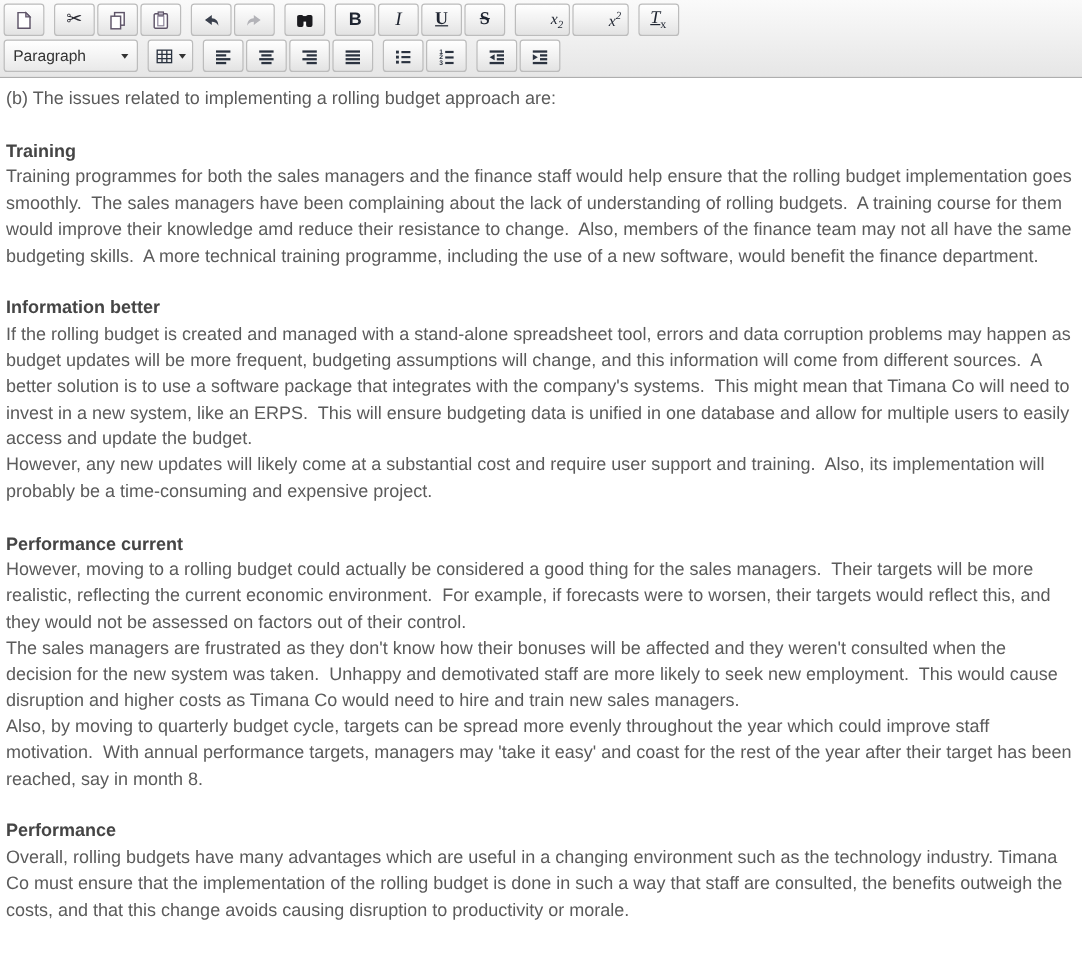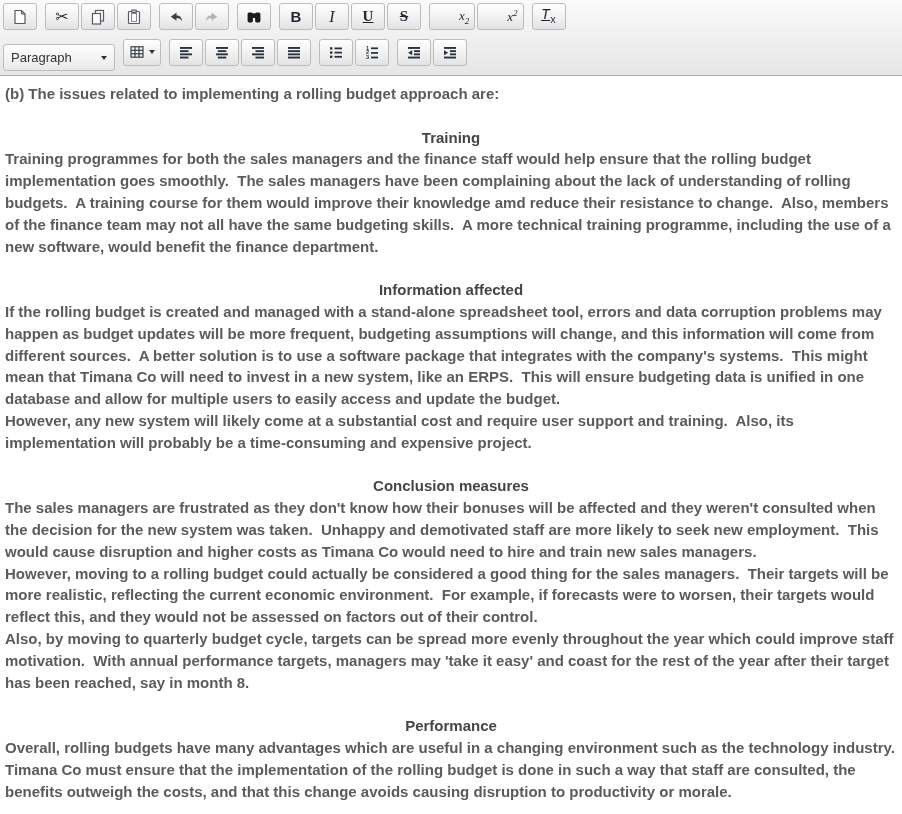--- a/index.html
+++ b/index.html
@@ -28,46 +28,46 @@
   }
   .btn svg { display:block; }
   .btn .glyph { font-size:16px; line-height:1; }
   .btn.disabled { cursor:default; }
   .b-label  { font-weight:bold; font-size:15px; }
   .i-label  { font-style:italic; font-family:"Liberation Serif", serif; font-size:16px; }
   .u-label  { text-decoration:underline; font-size:15px; font-weight:bold; font-family:"Liberation Serif", serif; }
   .s-label  { text-decoration:line-through; font-size:15px; font-weight:bold; font-family:"Liberation Serif", serif; }
   .subsup   { font-size:13px; font-family:"Liberation Serif", serif; font-style:italic;margin-left:24px; }
   .subsup sub, .subsup sup { font-size:9px; }
-  .tx-label { font-size:15px; font-family:Liberation Mono, monospace; }
+  .tx-label { font-size:15px; font-family:Liberation Serif, serif; }
   .tx-label .t { font-style:italic; text-decoration:underline; }
   .tx-label .x { font-size:10px; vertical-align:sub; }
   .combo {
     width:112px; height:27px; padding:0 7px;
     border:1px solid #bcbcbc; border-radius:3px;
     background:linear-gradient(to bottom,#ffffff,#ecechannel 0,#e9e9e9 100%);
     background:linear-gradient(to bottom,#ffffff 0%,#e9e9e9 100%);
     display:flex; align-items:center; justify-content:space-between;
-    font-size:13px; color:#333; cursor:pointer; margin-right:8px;margin-top:11px;
+    font-size:13px; color:#333; cursor:pointer; margin-right:8px;
   }
   .caret {
     width:0; height:0;
     border-left:3.5px solid transparent; border-right:3.5px solid transparent;
     border-top:4px solid #333;
   }
   .btn .caret { margin-left:4px; }
 
   
   .content {
     padding:7px 5px 0 5px;
     font-size:15px; line-height:21.8px; color:#5b5b5b;
     cursor:text;
   }
-  .content p { margin:0; white-space:pre-wrap;font-weight:bold; }
-  .content p.heading { font-weight:bold; color:#454545;text-align:center; }
+  .content p { margin:0; white-space:pre-wrap; }
+  .content p.heading { font-weight:bold; color:#454545; }
   .content p.blank { min-height:21.8px; }
 </style>
 </head>
 <body>
 
 <div class="editor">
 
   <div class="toolbar">
 
     <div class="tb-row">
@@ -309,26 +309,26 @@
 
     </div>
   </div>
 
   <div class="content">
     <p class="body">(b) The issues related to implementing a rolling budget approach are:</p>
     <p class="blank"></p>
     <p class="heading">Training</p>
     <p class="body">Training programmes for both the sales managers and the finance staff would help ensure that the rolling budget implementation goes smoothly.  The sales managers have been complaining about the lack of understanding of rolling budgets.  A training course for them would improve their knowledge amd reduce their resistance to change.  Also, members of the finance team may not all have the same budgeting skills.  A more technical training programme, including the use of a new software, would benefit the finance department.</p>
     <p class="blank"></p>
-    <p class="heading">Information affected</p>
+    <p class="heading">Information better</p>
     <p class="body">If the rolling budget is created and managed with a stand-alone spreadsheet tool, errors and data corruption problems may happen as budget updates will be more frequent, budgeting assumptions will change, and this information will come from different sources.  A better solution is to use a software package that integrates with the company's systems.  This might mean that Timana Co will need to invest in a new system, like an ERPS.  This will ensure budgeting data is unified in one database and allow for multiple users to easily access and update the budget.</p>
-    <p class="body">However, any new system will likely come at a substantial cost and require user support and training.  Also, its implementation will probably be a time-consuming and expensive project.</p>
+    <p class="body">However, any new updates will likely come at a substantial cost and require user support and training.  Also, its implementation will probably be a time-consuming and expensive project.</p>
     <p class="blank"></p>
-    <p class="heading">Conclusion measures</p>
+    <p class="heading">Performance current</p>
+    <p class="body">However, moving to a rolling budget could actually be considered a good thing for the sales managers.  Their targets will be more realistic, reflecting the current economic environment.  For example, if forecasts were to worsen, their targets would reflect this, and they would not be assessed on factors out of their control.</p>
     <p class="body">The sales managers are frustrated as they don't know how their bonuses will be affected and they weren't consulted when the decision for the new system was taken.  Unhappy and demotivated staff are more likely to seek new employment.  This would cause disruption and higher costs as Timana Co would need to hire and train new sales managers.</p>
-    <p class="body">However, moving to a rolling budget could actually be considered a good thing for the sales managers.  Their targets will be more realistic, reflecting the current economic environment.  For example, if forecasts were to worsen, their targets would reflect this, and they would not be assessed on factors out of their control.</p>
     <p class="body">Also, by moving to quarterly budget cycle, targets can be spread more evenly throughout the year which could improve staff motivation.  With annual performance targets, managers may 'take it easy' and coast for the rest of the year after their target has been reached, say in month 8.</p>
     <p class="blank"></p>
     <p class="heading">Performance</p>
     <p class="body">Overall, rolling budgets have many advantages which are useful in a changing environment such as the technology industry. Timana Co must ensure that the implementation of the rolling budget is done in such a way that staff are consulted, the benefits outweigh the costs, and that this change avoids causing disruption to productivity or morale.</p>
   </div>
 
 </div>
 
 </body></html>

